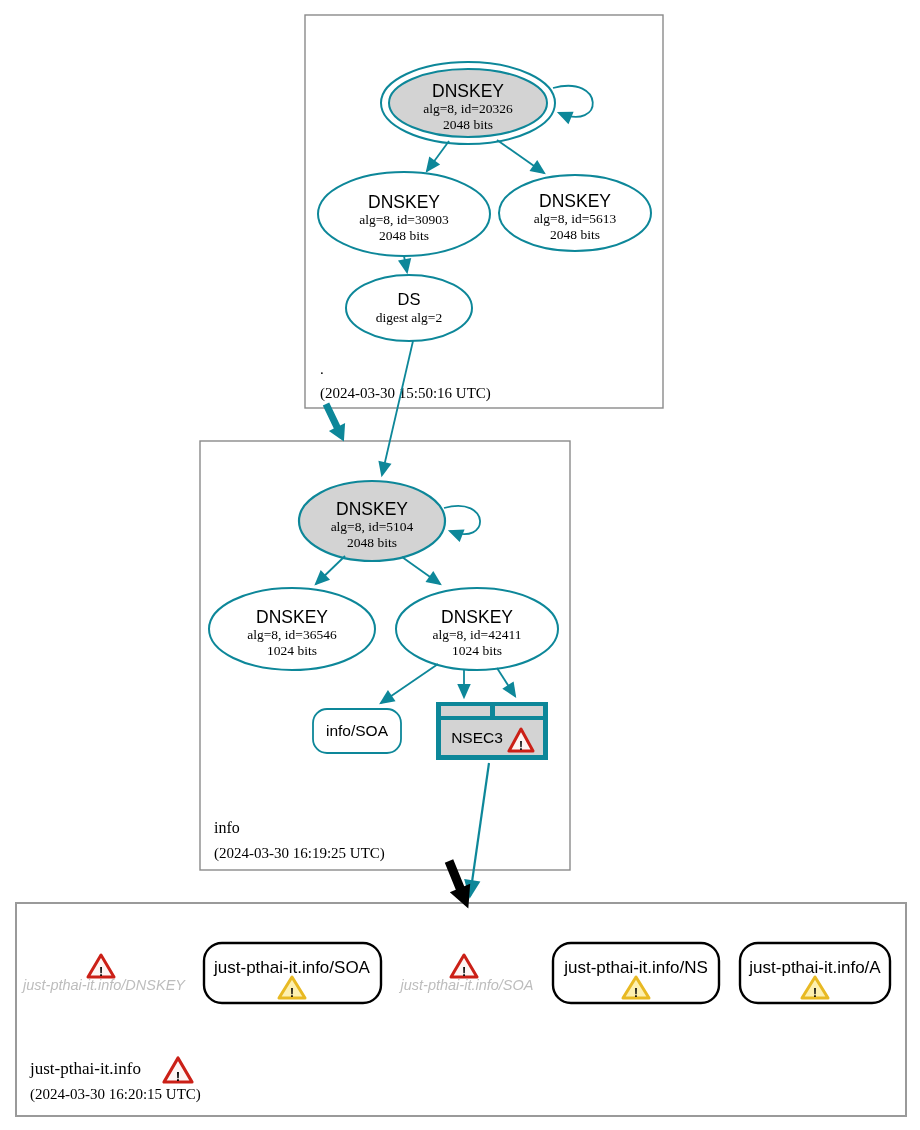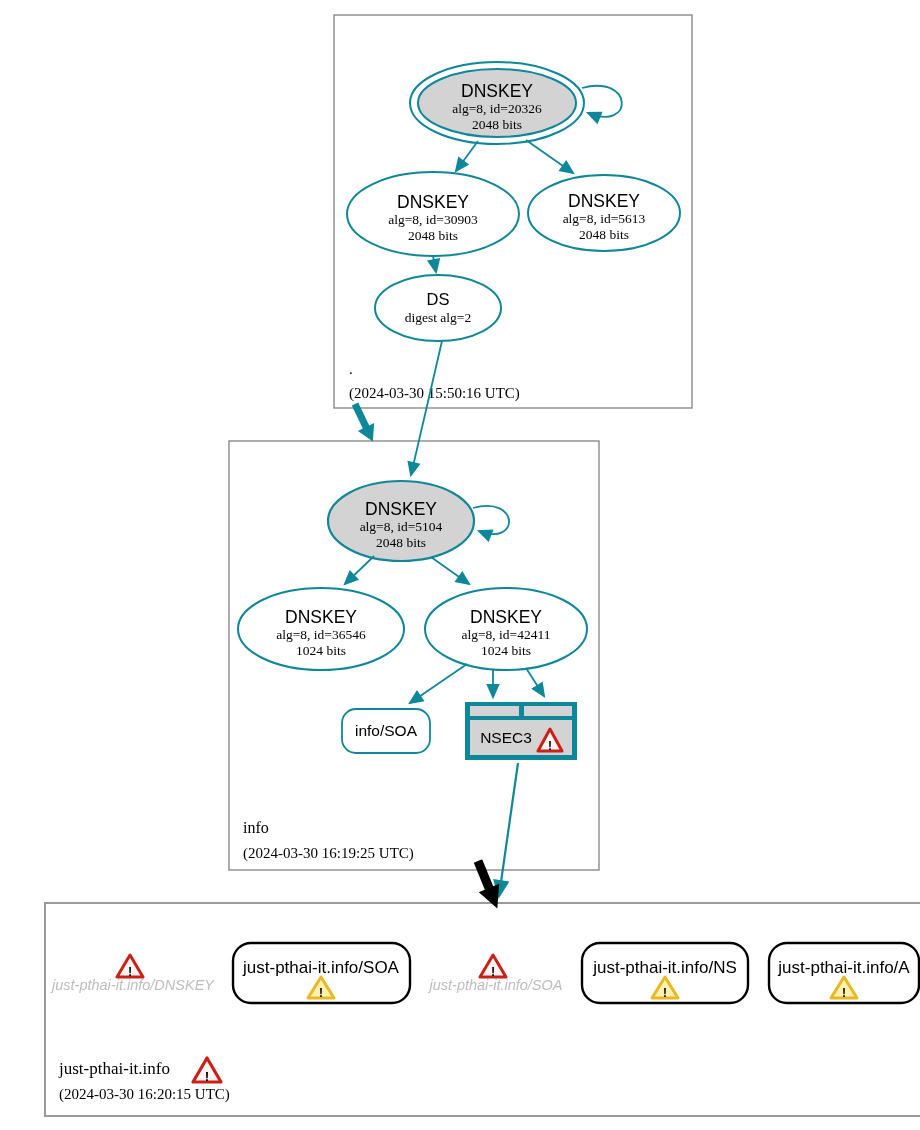--- a/index.html
+++ b/index.html
@@ -1,16 +1,16 @@
 <!DOCTYPE html>
 <html><head>
 <meta charset="utf-8">
 <style>
   html,body{margin:0;padding:0;background:#ffffff;}
-  .stage{position:relative;width:788px;height:1130px;background:#ffffff;padding-left:29px;}
+  .stage{position:relative;width:788px;height:1130px;background:#ffffff;}
   svg{display:block;}
   .t-title{font-family:"Liberation Sans",sans-serif;fill:#000000;}
   .t-detail{font-family:"Liberation Serif",serif;fill:#000000;}
   .t-zone{font-family:"Liberation Serif",serif;fill:#000000;}
   .t-node{font-family:"Liberation Sans",sans-serif;fill:#000000;}
   .t-neg{font-family:"Liberation Sans",sans-serif;font-style:italic;fill:#bdbdbd;}
   .t-bang{font-family:"Liberation Sans",sans-serif;font-weight:bold;fill:#000000;}
 </style>
 </head>
 <body>

